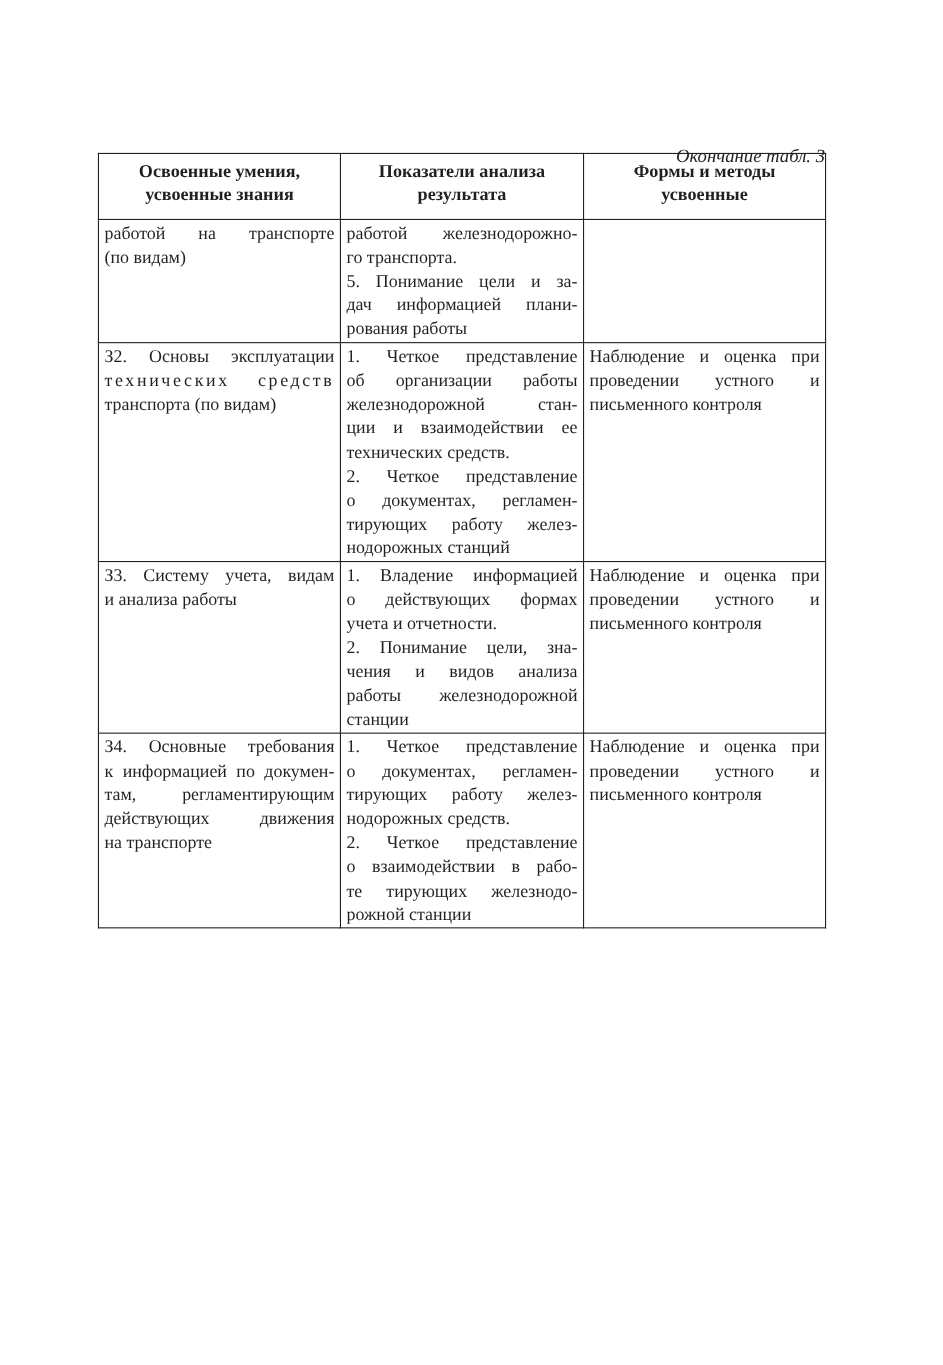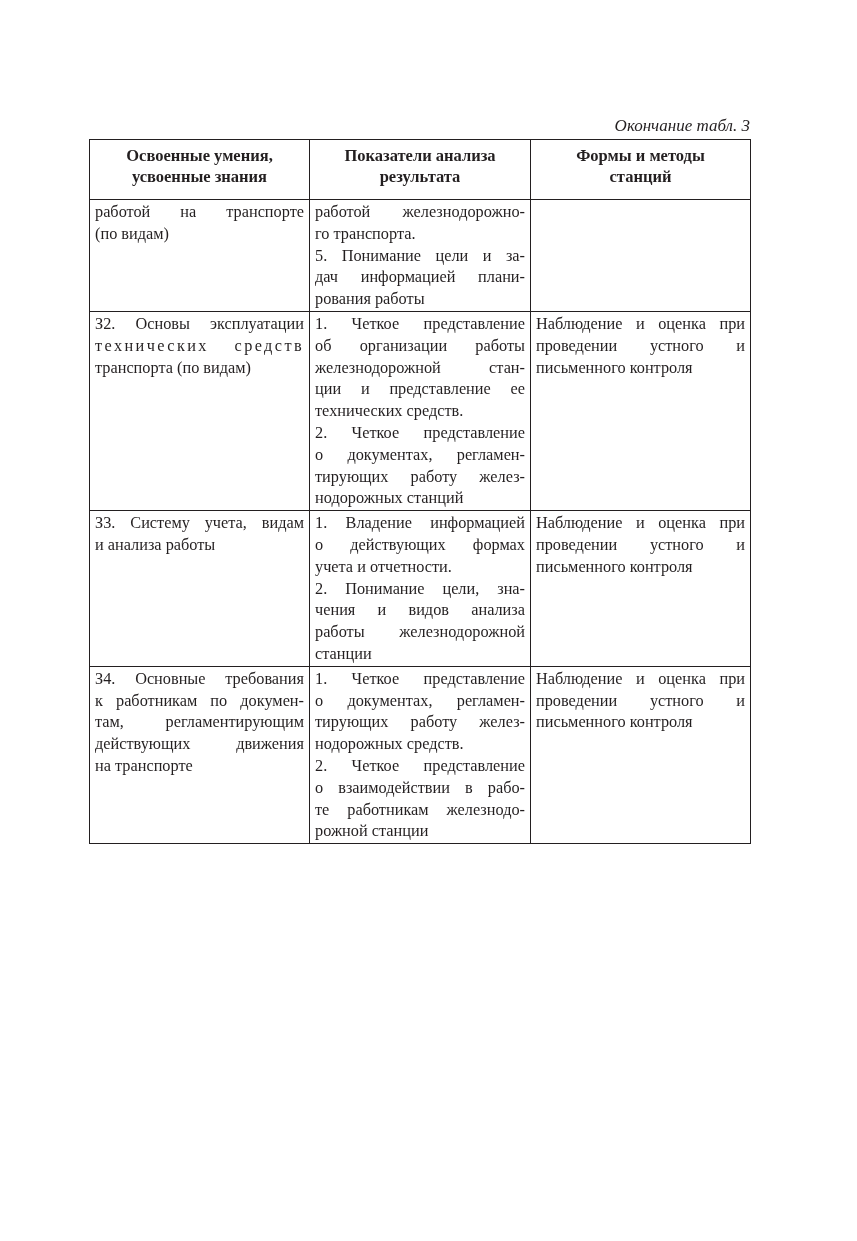--- a/index.html
+++ b/index.html
@@ -9,21 +9,21 @@
     }
     body {
       width: 857px;
       height: 1241px;
       position: relative;
       font-family: "Liberation Serif", "DejaVu Serif", serif;
       color: #231f20;
     }
     .caption {
       position: absolute;
-      top: 116px;
+      top: 132px;
       right: 107px;
       font-style: italic;
       font-size: 17px;
       line-height: 20px;
       color: #231f20;
     }
     table.doc-table {
       position: absolute;
       top: 139px;
       left: 89px;
@@ -87,21 +87,21 @@
       <th>
         <span>Освоенные умения,</span><br>
         <span>усвоенные знания</span>
       </th>
       <th>
         <span>Показатели анализа</span><br>
         <span>результата</span>
       </th>
       <th>
         <span>Формы и методы</span><br>
-        <span>станций</span>
+        <span>усвоенные</span>
       </th>
     </tr>
   </thead>
   <tbody>
 
     <tr>
       <td>
         <span class="cell-line">работой на транспорте</span>
         <span class="cell-line last">(по видам)</span>
       </td>
@@ -118,21 +118,21 @@
     <tr>
       <td>
         <span class="cell-line"><b class="code">З2.</b> <span>Основы эксплуатации</span></span>
         <span class="cell-line spaced">технических средств</span>
         <span class="cell-line last">транспорта (по видам)</span>
       </td>
       <td>
         <span class="cell-line">1. Четкое представление</span>
         <span class="cell-line">об организации работы</span>
         <span class="cell-line">железнодорожной стан-</span>
-        <span class="cell-line">ции и представление ее</span>
+        <span class="cell-line">ции и взаимодействии ее</span>
         <span class="cell-line last">технических средств.</span>
         <span class="cell-line">2. Четкое представление</span>
         <span class="cell-line">о документах, регламен-</span>
         <span class="cell-line">тирующих работу желез-</span>
         <span class="cell-line last">нодорожных станций</span>
       </td>
       <td>
         <span class="cell-line">Наблюдение и оценка при</span>
         <span class="cell-line">проведении устного и</span>
         <span class="cell-line last">письменного контроля</span>
@@ -156,33 +156,33 @@
       <td>
         <span class="cell-line">Наблюдение и оценка при</span>
         <span class="cell-line">проведении устного и</span>
         <span class="cell-line last">письменного контроля</span>
       </td>
     </tr>
 
     <tr>
       <td>
         <span class="cell-line"><b class="code">З4.</b> <span>Основные требования</span></span>
-        <span class="cell-line">к работникам по докумен-</span>
+        <span class="cell-line">к информацией по докумен-</span>
         <span class="cell-line">там, регламентирующим</span>
         <span class="cell-line">действующих движения</span>
         <span class="cell-line last">на транспорте</span>
       </td>
       <td>
         <span class="cell-line">1. Четкое представление</span>
         <span class="cell-line">о документах, регламен-</span>
         <span class="cell-line">тирующих работу желез-</span>
         <span class="cell-line last">нодорожных средств.</span>
         <span class="cell-line">2. Четкое представление</span>
         <span class="cell-line">о взаимодействии в рабо-</span>
-        <span class="cell-line">те работникам железнодо-</span>
+        <span class="cell-line">те тирующих железнодо-</span>
         <span class="cell-line last">рожной станции</span>
       </td>
       <td>
         <span class="cell-line">Наблюдение и оценка при</span>
         <span class="cell-line">проведении устного и</span>
         <span class="cell-line last">письменного контроля</span>
       </td>
     </tr>
   </tbody>
 </table>

